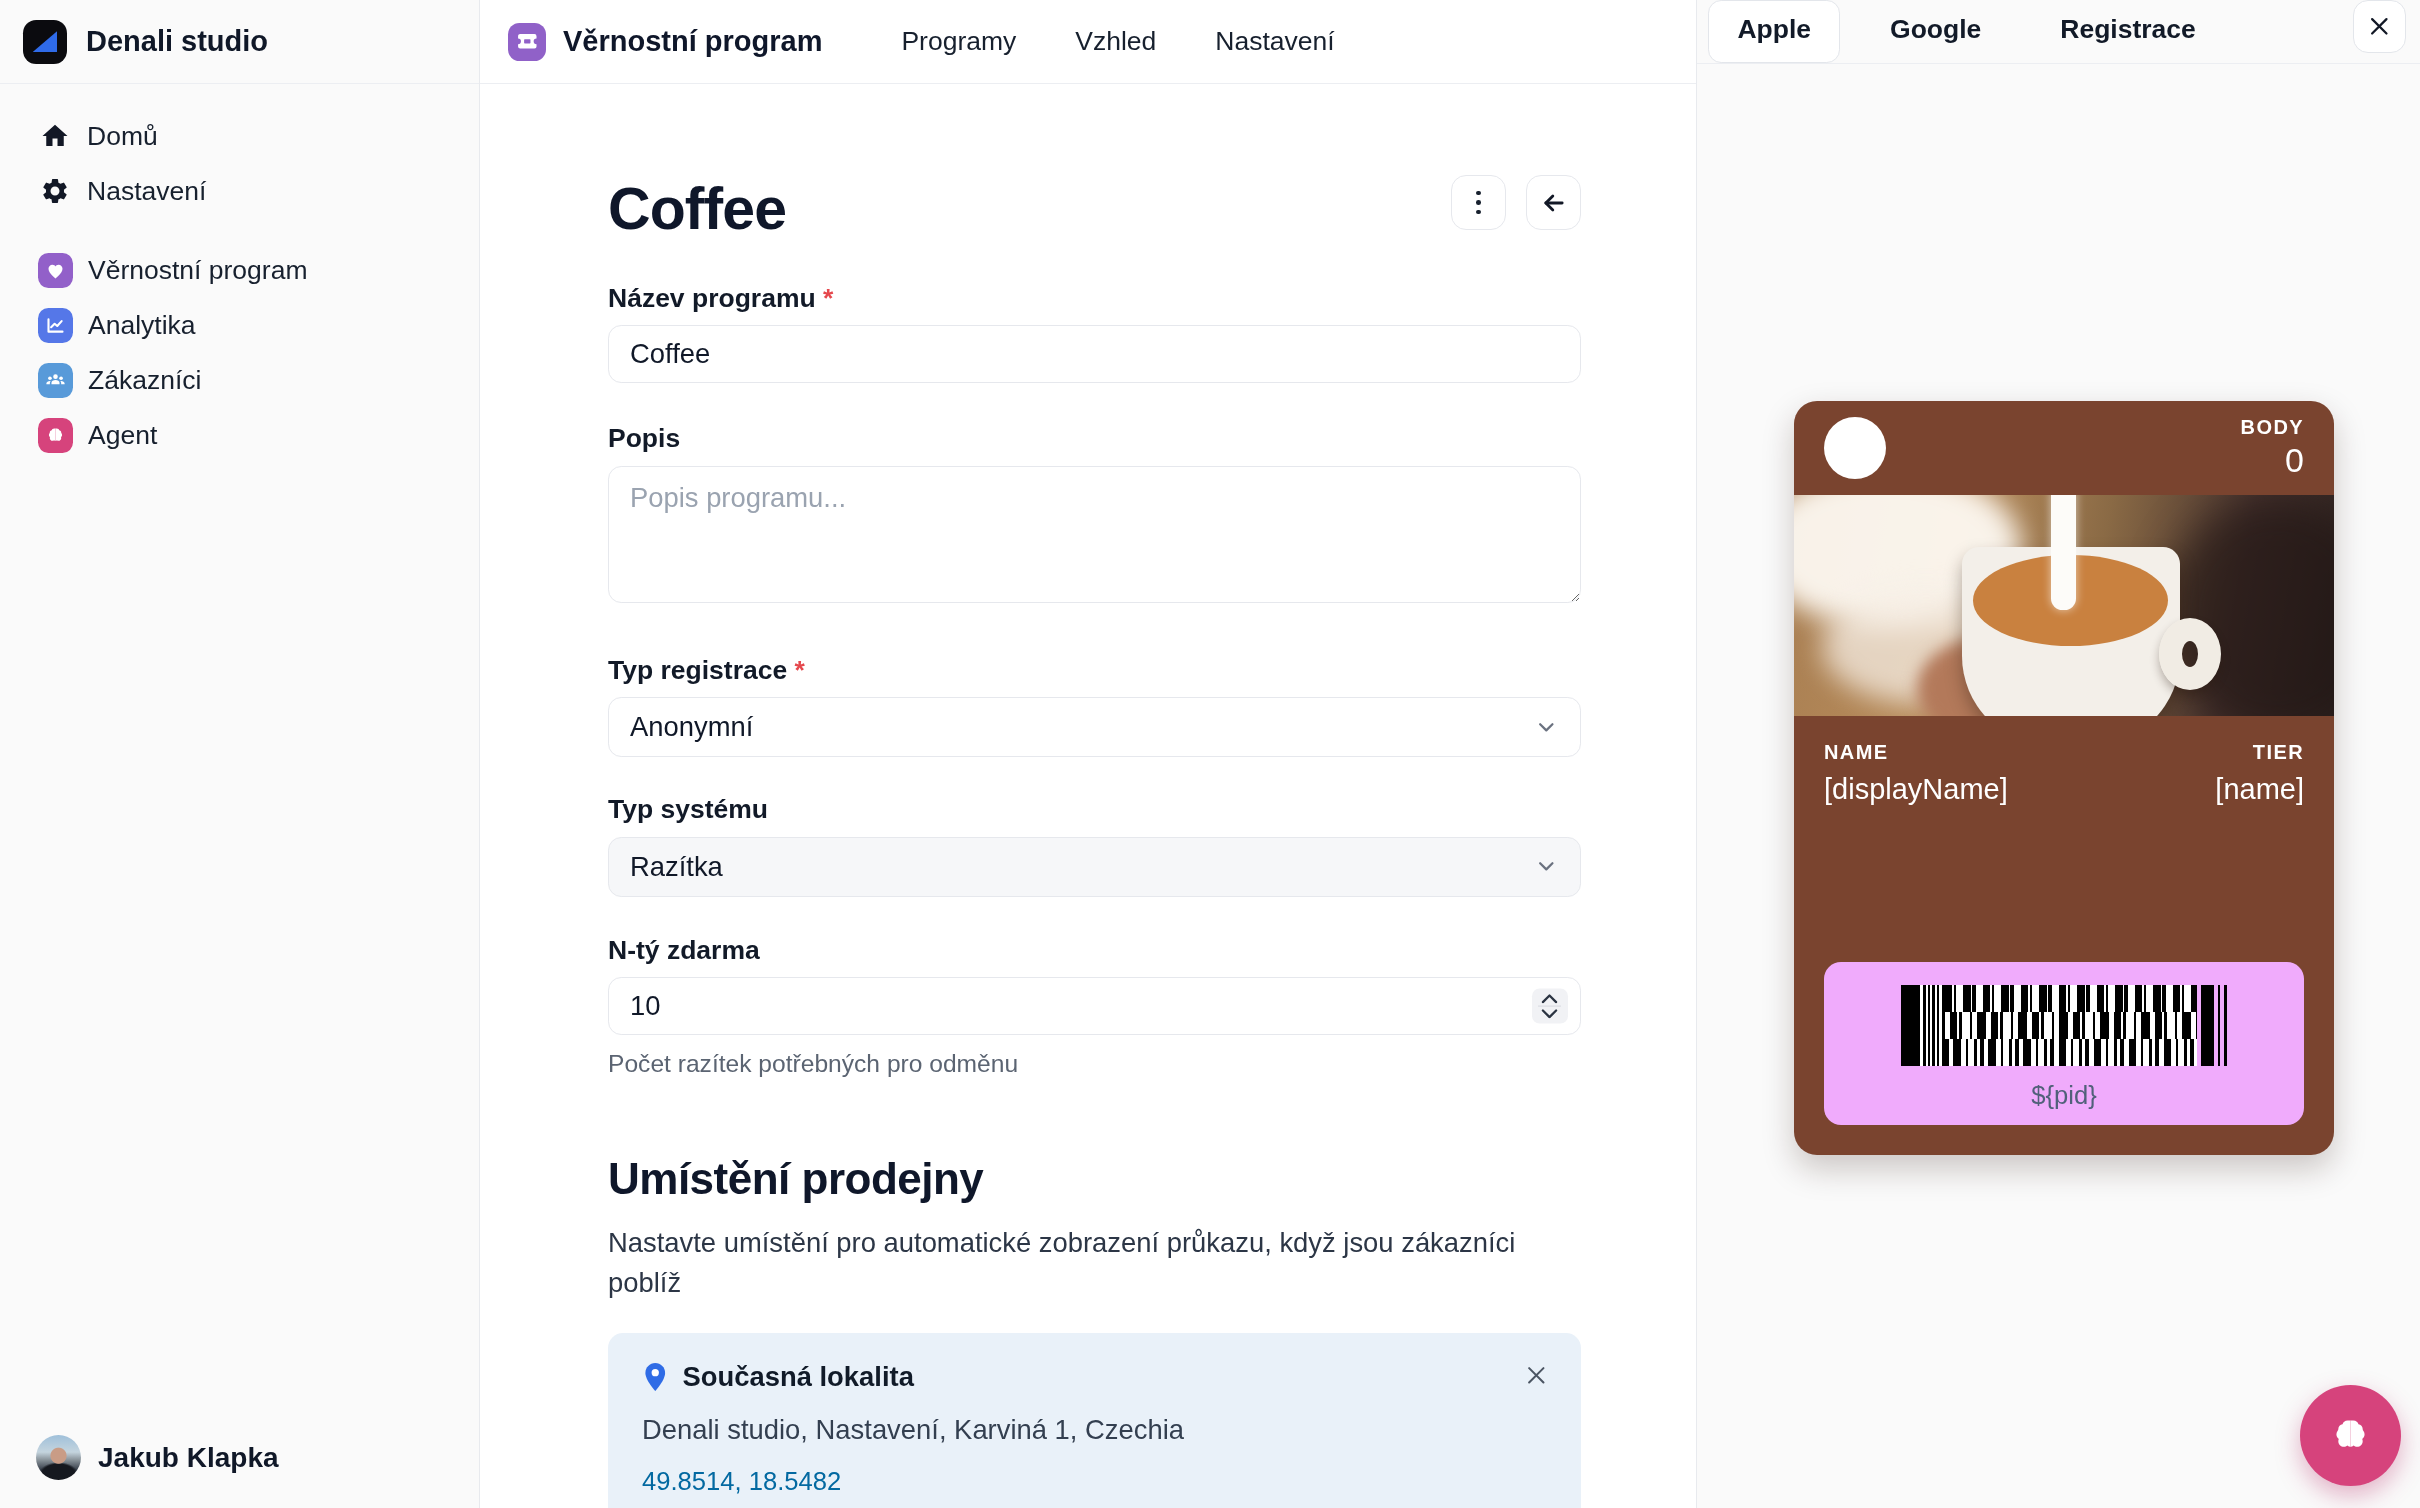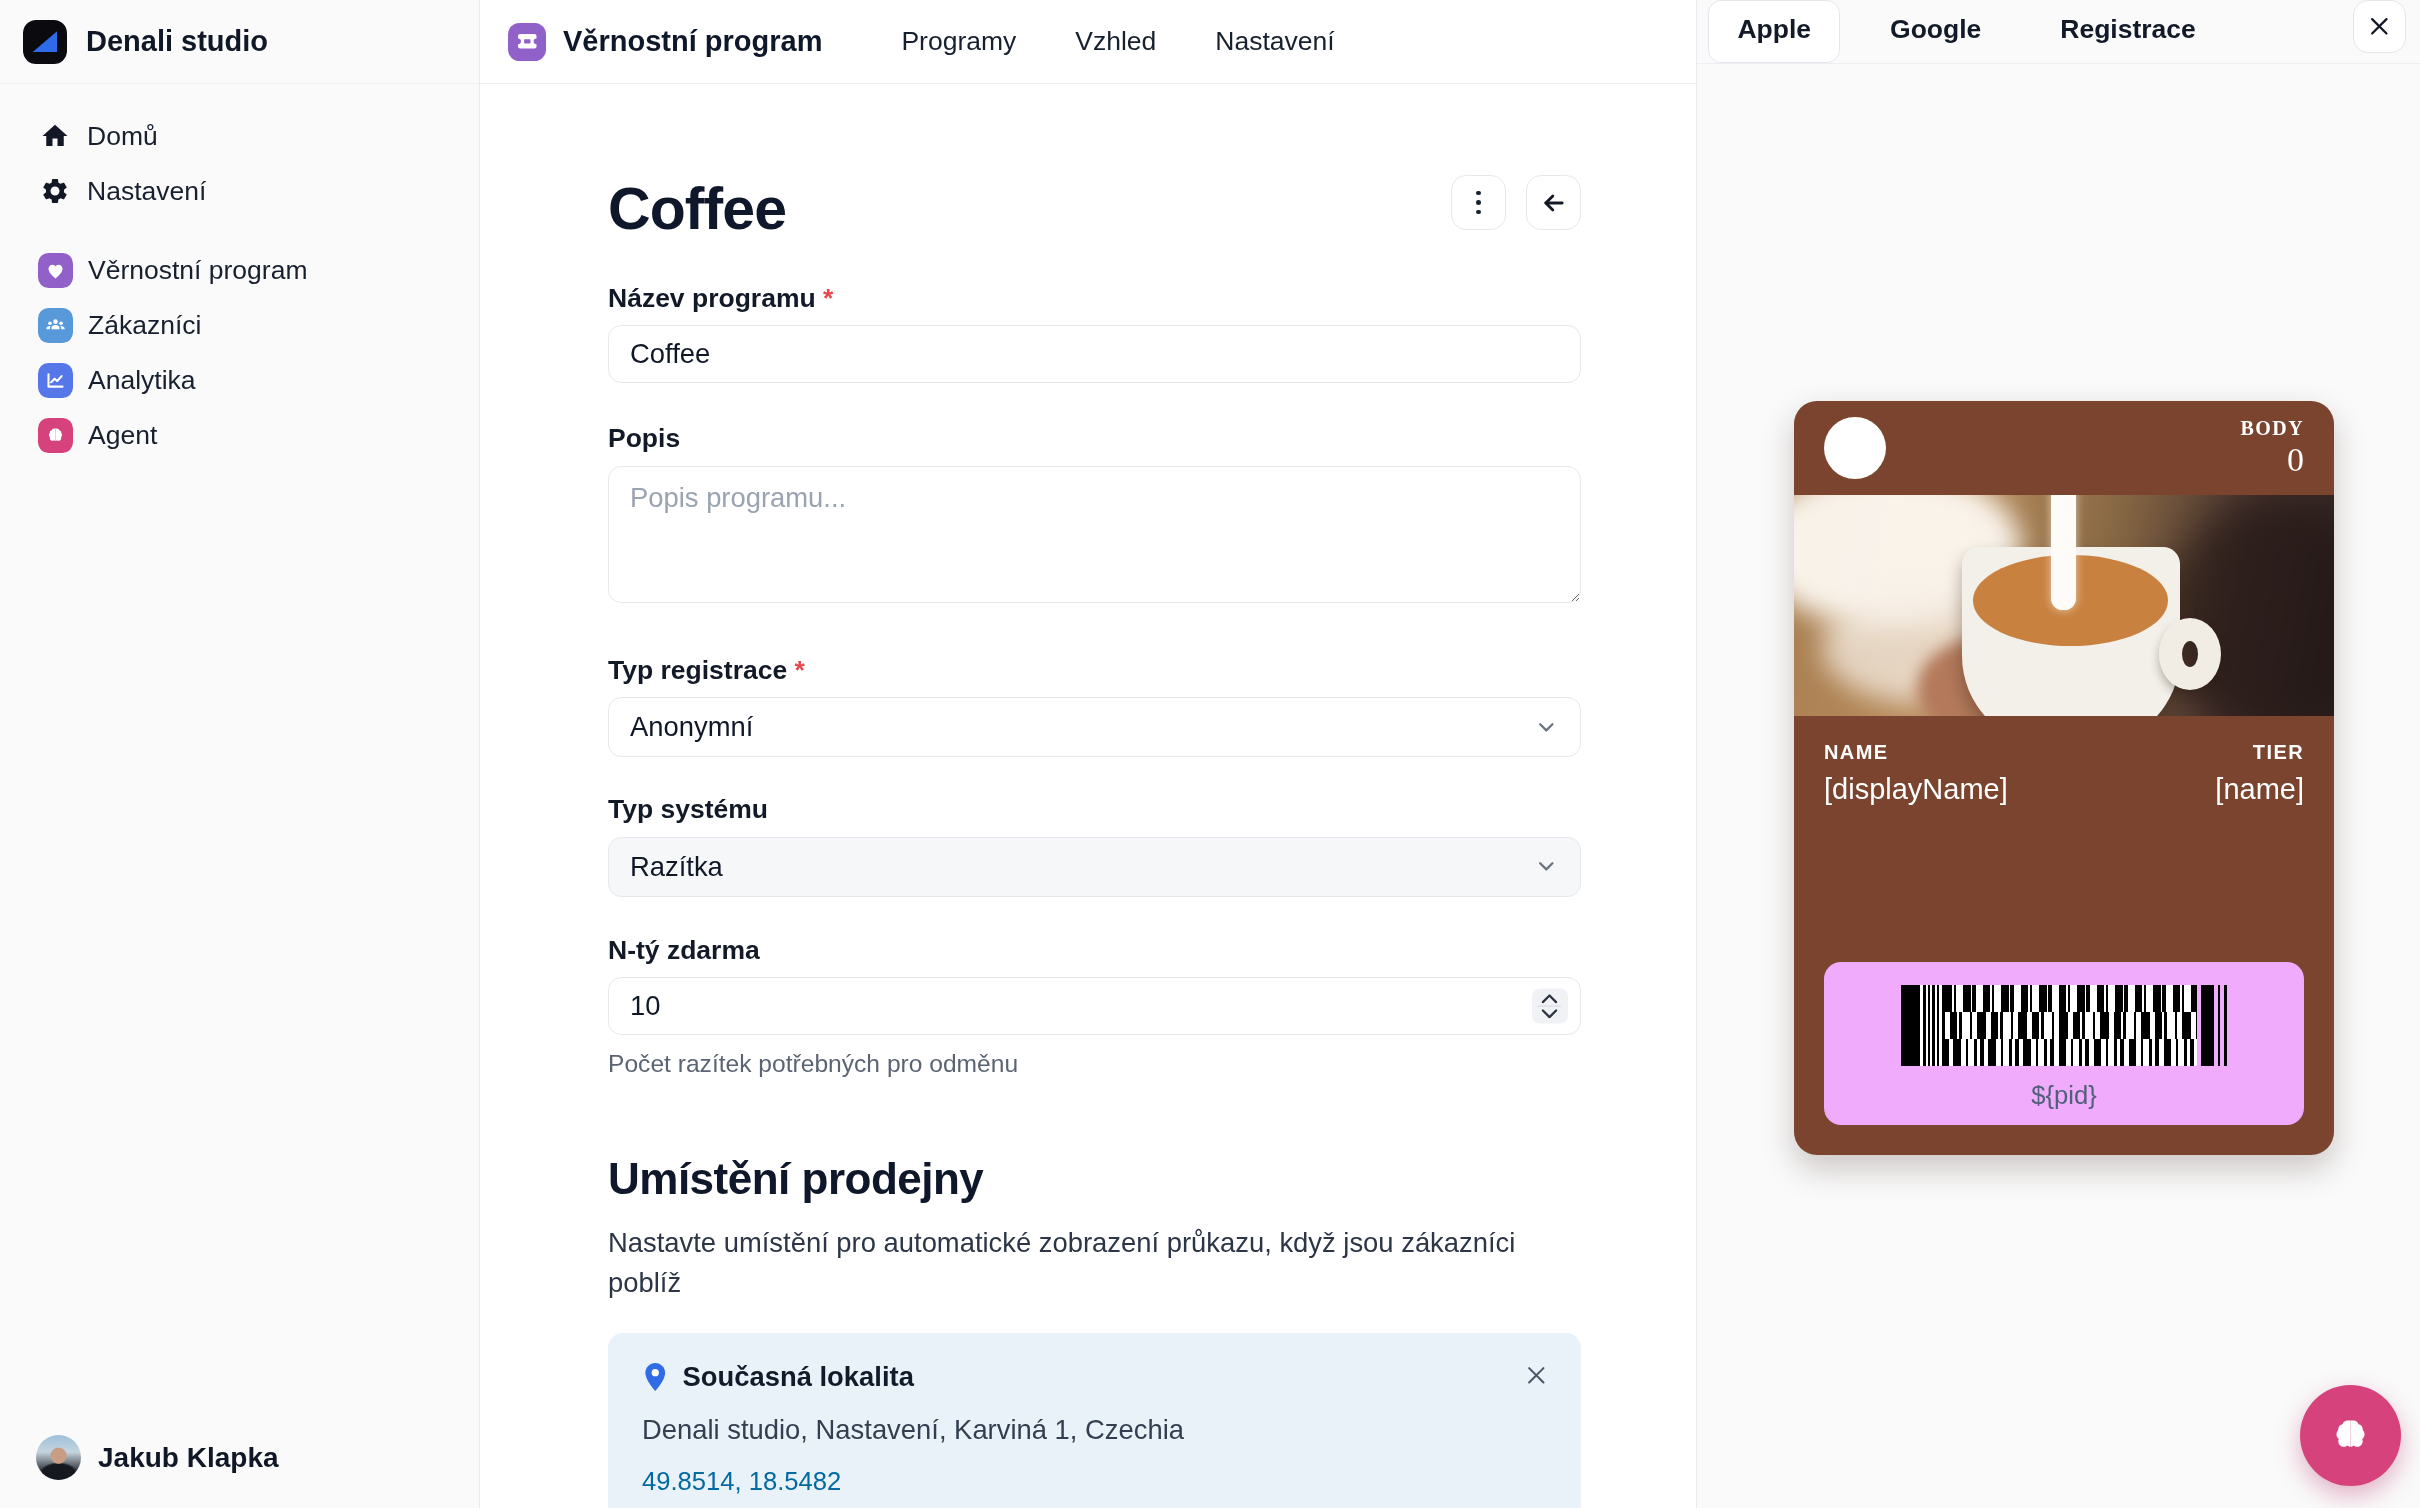--- a/index.html
+++ b/index.html
@@ -147,21 +147,21 @@
   }
   .preview-body { position:relative; flex:1; }
 
   .wallet-card {
     position:absolute; left:97px; top:337px; width:540px; height:754px;
     background:#7a442f; border-radius:23px; box-shadow:0 13.2px 32px rgba(40,20,10,.22);
     overflow:hidden; color:#fff;
   }
   .wc-head { height:94px; display:flex; align-items:center; padding:0 30px; }
   .wc-logo { width:62px; height:62px; border-radius:50%; background:#fff; }
-  .wc-head-right { margin-left:auto; text-align:right;font-family:Liberation Serif, serif; }
+  .wc-head-right { margin-left:auto; text-align:right; }
   .wc-mini-label { font-size:20px; font-weight:700; letter-spacing:1.4px; color:#ffffff; }
   .wc-body-value { font-size:34px; margin-top:1.9px; }
   .wc-photo { position:relative; height:221px; overflow:hidden;
     background:linear-gradient(100deg,#a97f52 0%, #b98d5c 30%, #8a6a45 55%, #4a3530 80%, #2e2320 100%); }
   .blob { position:absolute; border-radius:50%; filter:blur(13.2px); }
   .saucer { left:-38px; top:-28px; width:265px; height:161px; background:rgba(255,252,246,.92); }
   .napkin { left:28px; top:95px; width:208px; height:114px; background:rgba(245,238,228,.75); }
   .darkblob { right:-57px; top:0; width:227px; height:246px; background:rgba(30,20,18,.65); filter:blur(21px); }
   .cup {
     position:absolute; left:168px; top:52px; width:218px; height:199px; background:#f3efe9;
@@ -245,39 +245,39 @@
     <div class="nav-gap"></div>
     <div class="nav-item">
       <span class="squircle" style="background:#9260c9">
         <svg width="21" height="21" viewBox="0 0 24 24" fill="#fff">
             <path d="M12 21s-8-5.6-8-11c0-2.6 2-4.6 4.5-4.6 1.7 0 3 .9 3.5 2.1.5-1.2 1.8-2.1 3.5-2.1C18 5.4 20 7.4 20 10c0 5.4-8 11-8 11z"></path>
           </svg>
       </span>
       <span>Věrnostní program</span>
     </div>
     <div class="nav-item">
+      <span class="squircle" style="background:#5577e8">
+        <svg width="21" height="21" viewBox="0 0 24 24" fill="none" stroke="#fff" stroke-width="2.4" stroke-linecap="round" stroke-linejoin="round">
+          <path d="M4 5v14h16"></path>
+            <path d="M7 14l4-4 3 2.5 5-5.5"></path>
+        </svg>
+      </span>
+      <span>Analytika</span>
+    </div>
+    <div class="nav-item">
       <span class="squircle" style="background:#589ad9">
         <svg width="23" height="23" viewBox="0 0 24 24" fill="#fff">
           <circle cx="12" cy="8" r="2.4"></circle>
             <circle cx="6.2" cy="9.6" r="1.9"></circle>
             <circle cx="17.8" cy="9.6" r="1.9"></circle>
           <path d="M12 11.4c2.2 0 4.2 1.1 4.2 2.9v1.6H7.8v-1.6c0-1.8 2-2.9 4.2-2.9z"></path>
           <path d="M6.2 12.4c-1.9 0-3.7 1-3.7 2.5v1h3.6v-1.3c0-.9.4-1.6 1-2.1-.3-.1-.6-.1-.9-.1zM17.8 12.4c1.9 0 3.7 1 3.7 2.5v1h-3.6v-1.3c0-.9-.4-1.6-1-2.1.3-.1.6-.1.9-.1z"></path>
         </svg>
       </span>
       <span>Zákazníci</span>
-    </div>
-    <div class="nav-item">
-      <span class="squircle" style="background:#5577e8">
-        <svg width="21" height="21" viewBox="0 0 24 24" fill="none" stroke="#fff" stroke-width="2.4" stroke-linecap="round" stroke-linejoin="round">
-          <path d="M4 5v14h16"></path>
-            <path d="M7 14l4-4 3 2.5 5-5.5"></path>
-        </svg>
-      </span>
-      <span>Analytika</span>
     </div>
     <div class="nav-item">
       <span class="squircle" style="background:#d6437c">
         <svg width="21" height="21" viewBox="0 0 48 48" fill="#fff">
           <path d="M21 8c-3 0-5 2-5.5 4-2.5.3-4.5 2.3-4.5 5 0 1-.5 1.6-1 2.4-.7 1-1 2.1-1 3.6 0 2 1 3.7 2.5 4.6-.3.7-.5 1.5-.5 2.4 0 3.3 2.7 6 6 6 1.4 0 2.7-.5 3.7-1.3.9.8 2 1.3 3.3 1.3V8h-3z"></path>
           <path d="M27 8c3 0 5 2 5.5 4 2.5.3 4.5 2.3 4.5 5 0 1 .5 1.6 1 2.4.7 1 1 2.1 1 3.6 0 2-1 3.7-2.5 4.6.3.7.5 1.5.5 2.4 0 3.3-2.7 6-6 6-1.4 0-2.7-.5-3.7-1.3-.9.8-2 1.3-3.3 1.3V8h3z"></path>
         </svg>
       </span>
       <span>Agent</span>
     </div>

